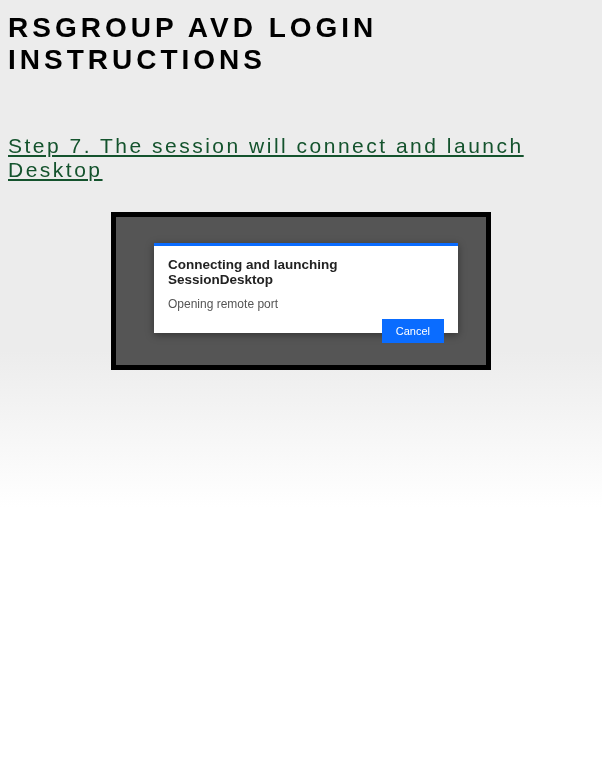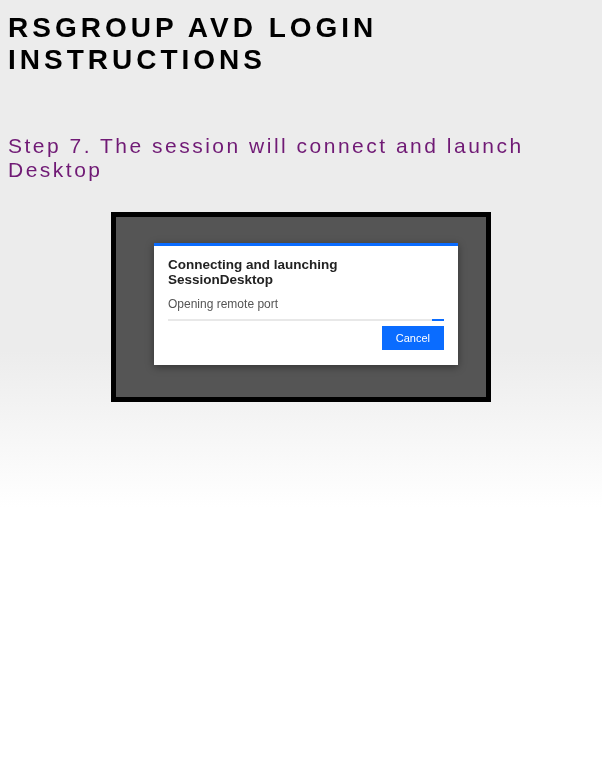--- a/index.html
+++ b/index.html
@@ -14,31 +14,32 @@
     font-weight: 900;
     font-size: 28px;
     letter-spacing: 4px;
     color: #000;
     padding: 12px 8px 0 8px;
   }
   .step {
     font-family: Arial, sans-serif;
     font-size: 21px;
     letter-spacing: 2.5px;
-    color: #701a75;
+    color: #14532d;
     padding: 58px 8px 0 8px;
+    text-decoration: underline;
   }
   .screenshot-wrap {
     margin: 30px auto 0 auto;
     width: 380px;
   }
   .outer {
     border: 5px solid #000;
     background: #555;
-    height: 190px;
+    height: 158px;
     position: relative;
   }
   .dialog {
     position: absolute;
     top: 26px;
     left: 38px;
     right: 28px;
     bottom: 32px;
     background: #fff;
     box-shadow: 0 2px 8px rgba(0,0,0,0.4);

